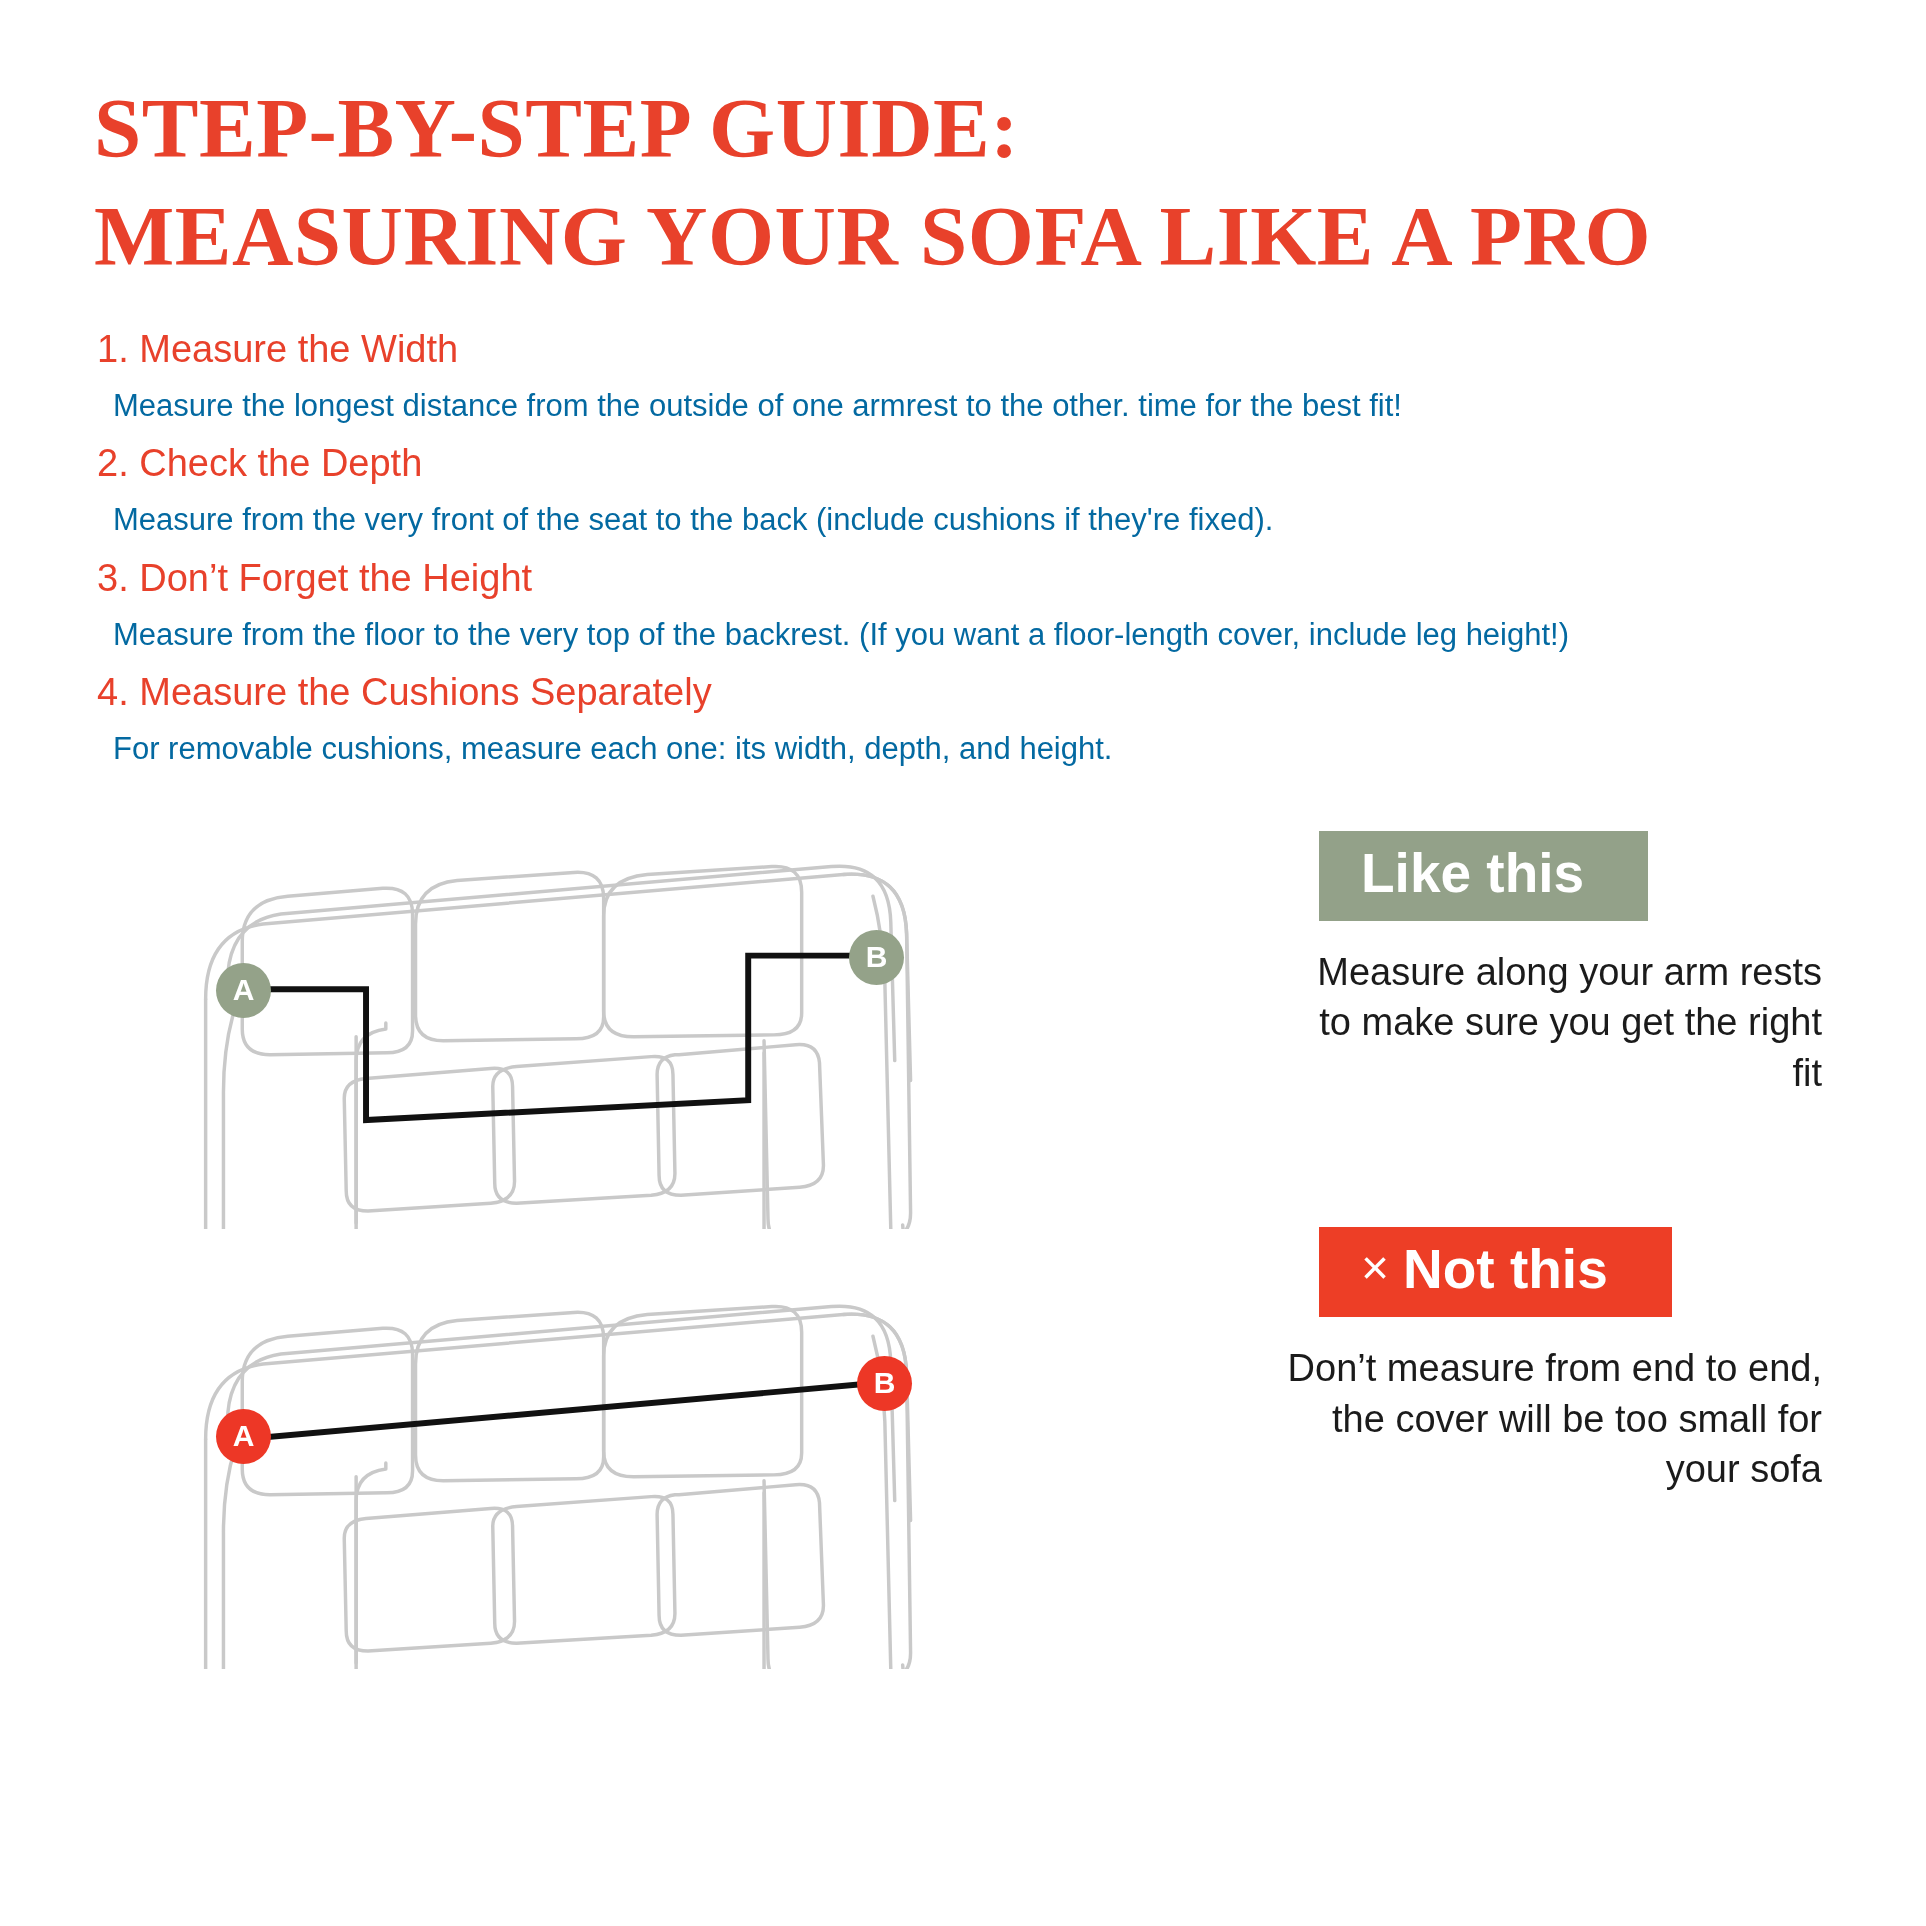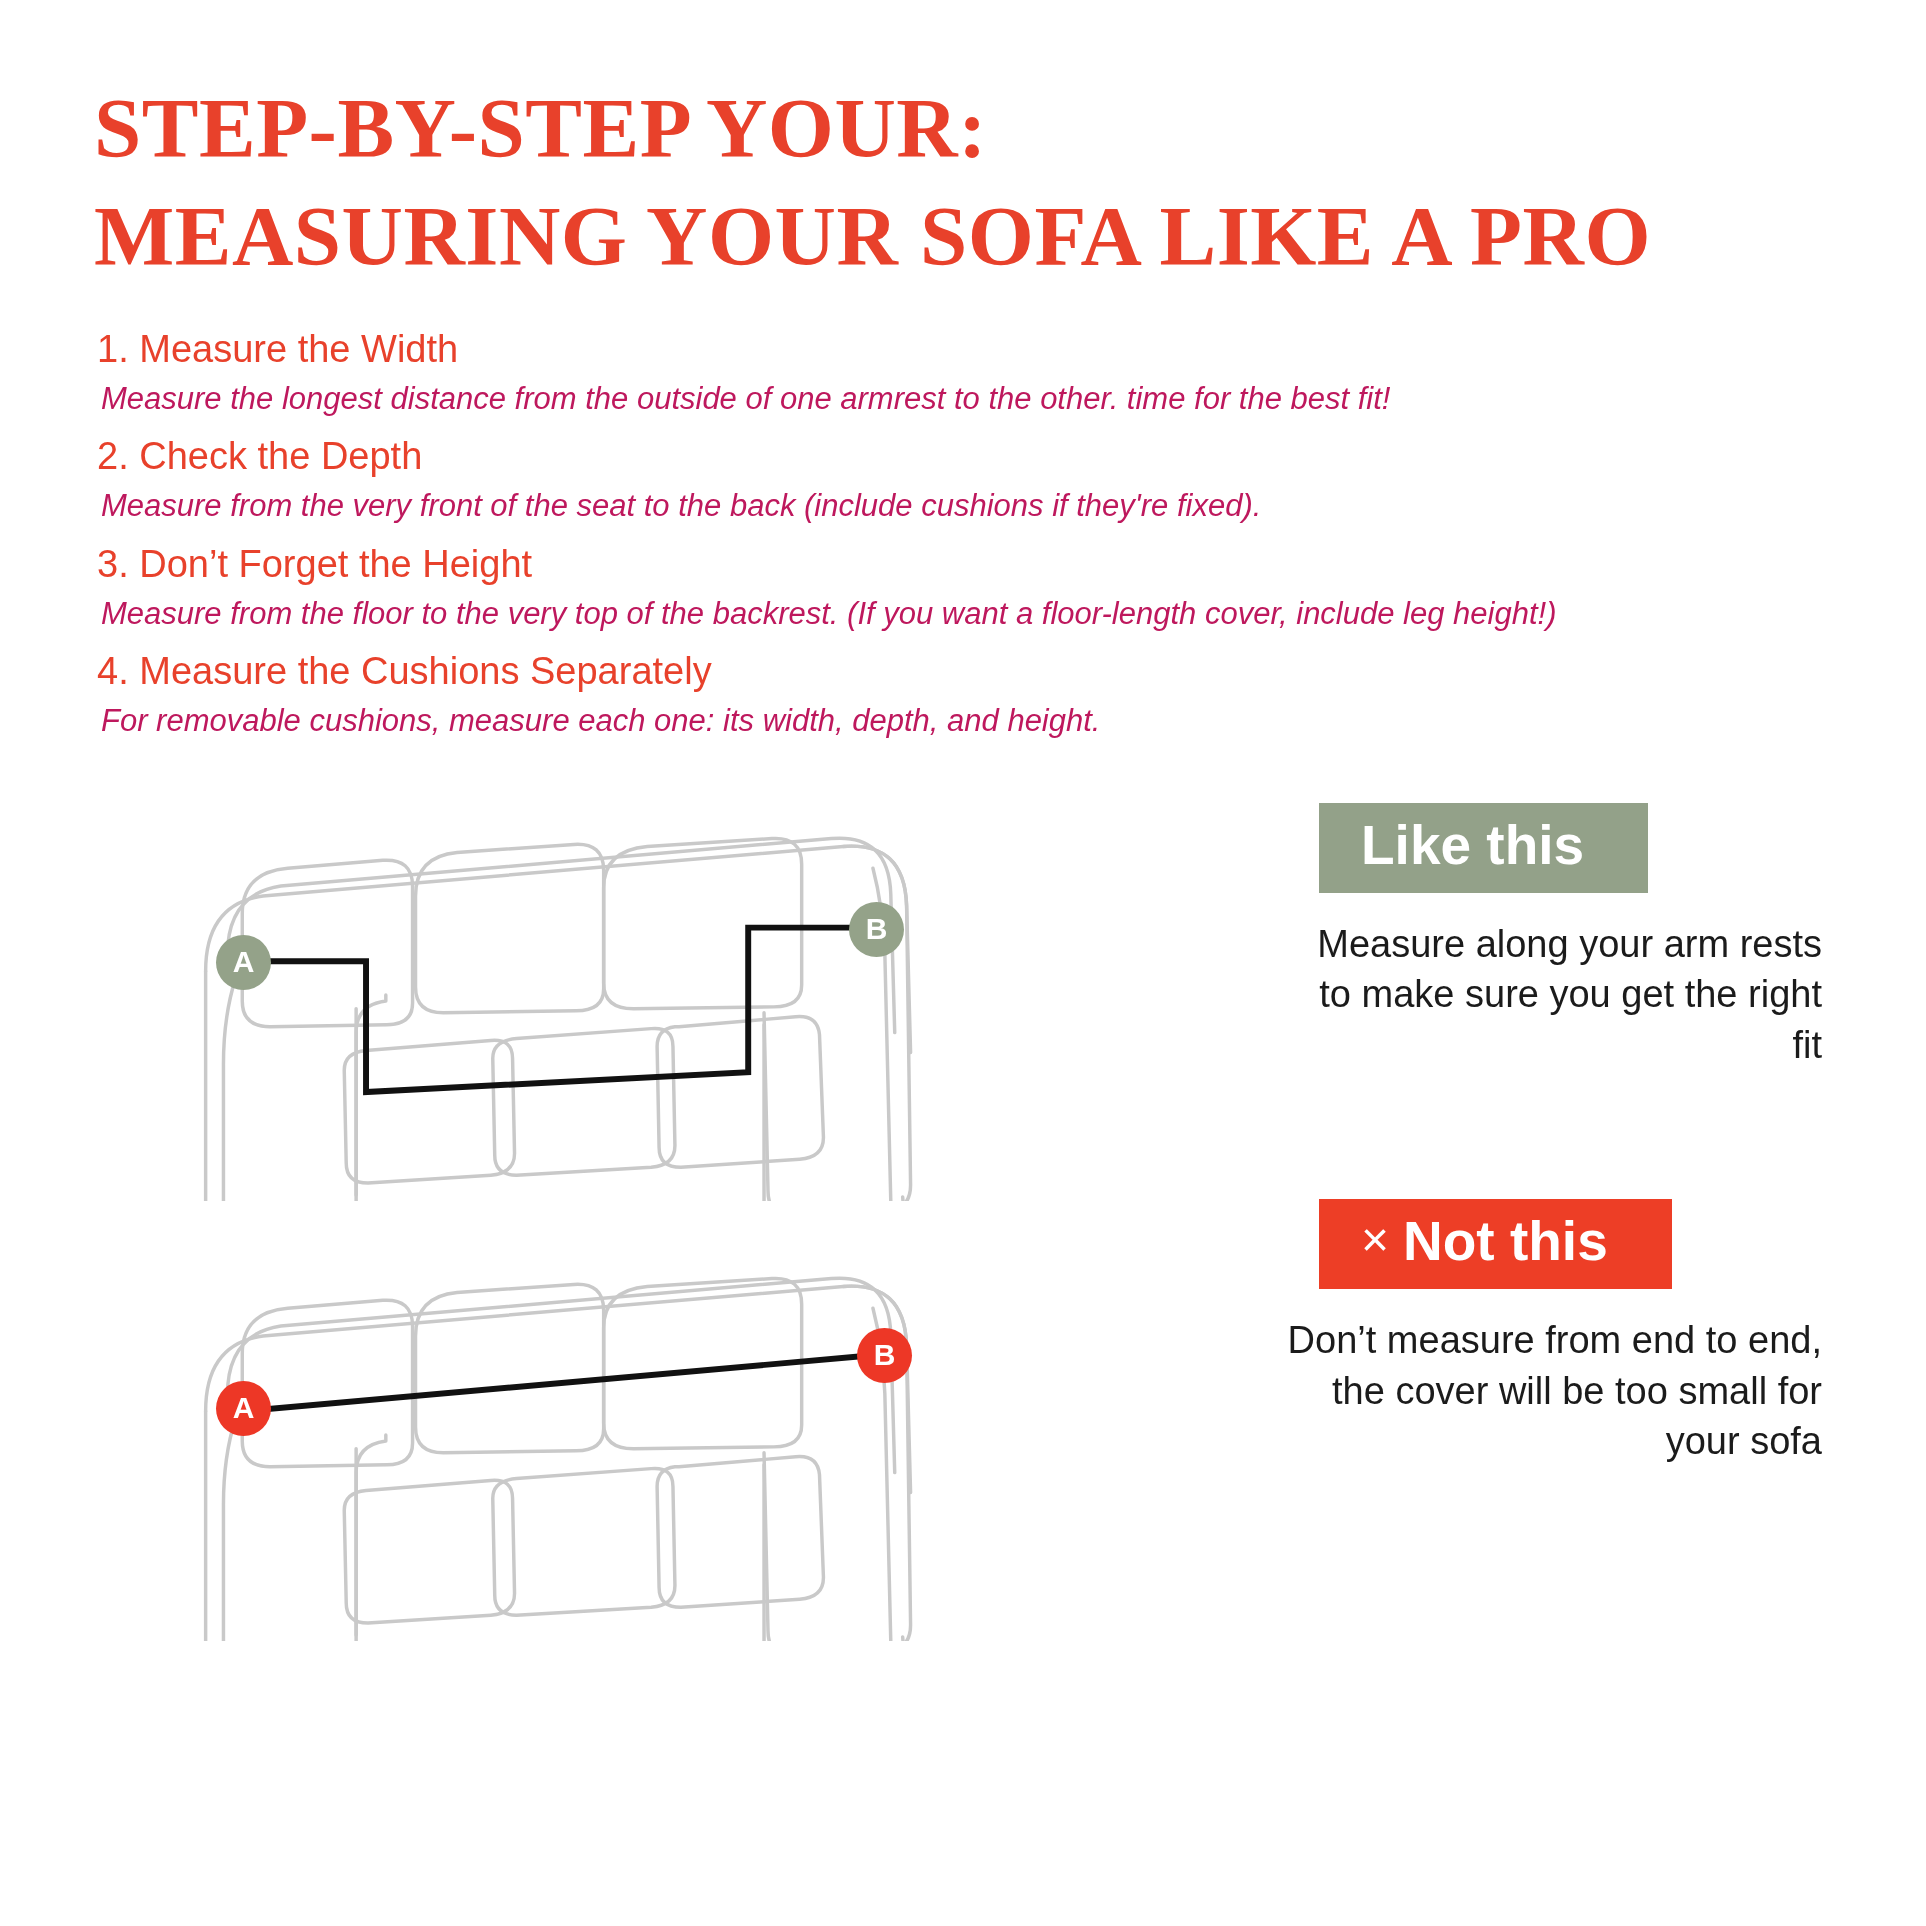--- a/index.html
+++ b/index.html
@@ -45,25 +45,24 @@
   }
   .step { margin-bottom: 18px; }
   .step-title {
     color: #e8412b;
     font-size: 38px;
     font-weight: normal;
     margin: 0 0 9px 0;
     line-height: 1.1;
   }
   .step-body {
-    color: #be185d;
+    color: #0369a1;
     font-size: 31px;
     line-height: 1.25;
-    margin: 4px;
-    font-style: italic;
+    margin: 16px;
   }
 
   
   .lower {
     position: relative;
     margin-top: 34px;
     display: flex;
     flex-direction: row;
     align-items: flex-start;
     padding: 0 40px 0 69px;
@@ -127,21 +126,21 @@
   }
   .marker.green { background: #94a289; }
   .marker.red { background: #ed3726; }
 </style>
 </head>
 <body>
 
 <div class="page">
 
   <div class="title-block">
-    <div class="title-line l1">STEP-BY-STEP YOUR:</div>
+    <div class="title-line l1">STEP-BY-STEP GUIDE:</div>
     <div class="title-line l2">MEASURING YOUR SOFA LIKE A PRO</div>
   </div>
 
   <div class="steps">
 
     <div class="step">
       <p class="step-title">1. Measure the Width</p>
       <p class="step-body">Measure the longest distance from the outside of one armrest to the other. time for the best fit!</p>
     </div>
 

